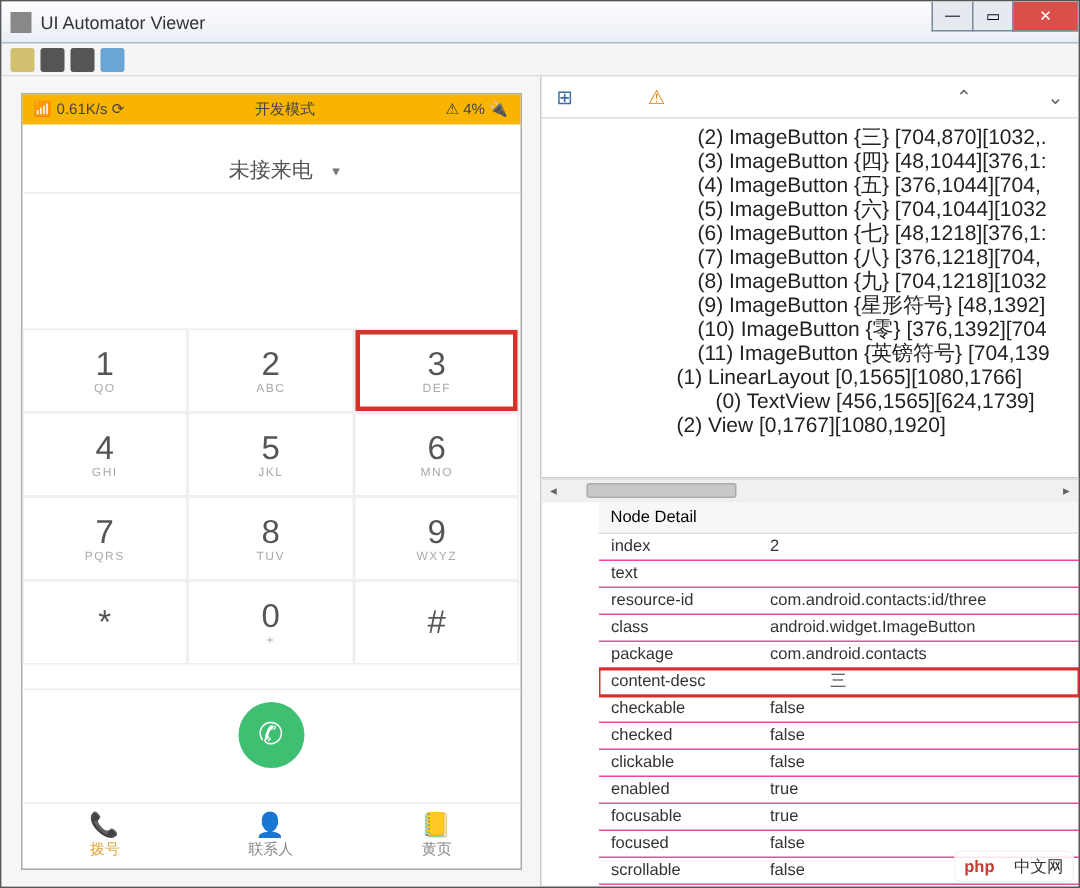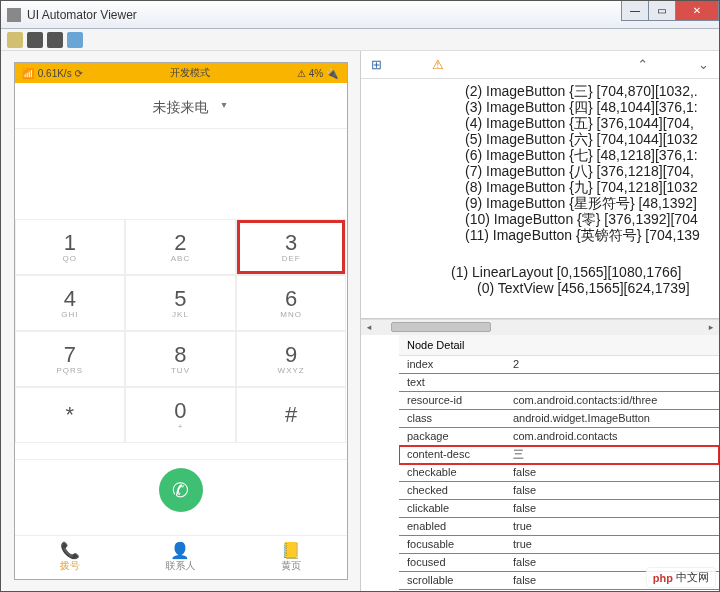--- a/index.html
+++ b/index.html
@@ -15,55 +15,55 @@
   .toolbar { height: 22px; background: #f5f5f5; border-bottom: 1px solid #ddd; display:flex; align-items:center; padding: 0 6px; gap:4px;}
   .tb { width:16px; height:16px; background: #d0c070; border-radius:2px; }
   .tb.b2{background:#555;} .tb.b3{background:#555;} .tb.b4{background:#69a6d6;}
   .main { display: flex; height: calc(100% - 50px); }
   .left { width: 360px; border-right: 1px solid #ccc; display: flex; flex-direction: column; }
   .right { flex: 1; display: flex; flex-direction: column; }
   
   .phonewrap { flex:1; display:flex; align-items:center; justify-content:center; background:#f6f6f6; padding:4px;}
   .phone { width: 334px; height: 518px; background: #fff; border: 1px solid #aaa; display: flex; flex-direction: column; position: relative; gap: 16px; }
   .status { height: 20px; background: #f9b400; display: flex; justify-content: space-between; align-items: center; padding: 0 8px; font-size: 10px; color: #444; }
-  .hdr { height: 30px; display: flex; align-items: flex-start; justify-content: center; font-size: 14px; color: #555; border-bottom: 1px solid #eee; position:relative;}
+  .hdr { height: 30px; display: flex; align-items: center; justify-content: center; font-size: 14px; color: #555; border-bottom: 1px solid #eee; position:relative;}
   .hdr .arrow { position:absolute; right:120px; font-size:10px; color:#777;}
   .blank { flex: 1; }
   .dial { display: grid; grid-template-columns: repeat(3,1fr); }
   .key { height: 56px; border: 1px solid #eee; display:flex; flex-direction:column; align-items:center; justify-content:center; color:#555;}
   .key .n { font-size: 22px; font-weight: 300; line-height: 1;}
   .key .s { font-size: 8px; color:#aaa; letter-spacing:1px;}
   .key.sel { outline: 3px solid #d9302e; outline-offset:-4px;}
   .callrow { height: 60px; display:flex; align-items:center; justify-content:center; border-top:1px solid #eee;}
   .callbtn { width:44px; height:44px; border-radius:50%; background:#3fbf72; display:flex; align-items:center; justify-content:center; color:#fff; font-size:20px;}
   .tabs { height: 44px; display:flex; border-top:1px solid #eee;}
   .tab { flex:1; display:flex; flex-direction:column; align-items:center; justify-content:center; font-size:10px; color:#888;}
   .tab.active { color:#e2a63a;}
   .tab .ico{ font-size:16px; line-height:1;}
   
   .rtop { height: 28px; display:flex; align-items:center; border-bottom:1px solid #ddd; padding:0 10px; gap:50px;}
   .rbtn { color:#666; font-size:13px;}
   .rbtn.warn{ color:#e08000;}
   .rbtn.expand{ color:#3a6ea5;}
   .tree { flex: 0 0 240px; overflow:auto; border-bottom:1px solid #ccc; padding: 4px 0 0 6px; font-size: 14px; color:#222; position:relative;}
   .treeline { white-space: nowrap; line-height: 16px; padding-left: 98px;}
-  .treeline.lv2 { padding-left: 84px; margin-top: 21px;}
+  .treeline.lv2 { padding-left: 84px;}
   .treeline.lv3 { padding-left: 110px;}
   .scrollh { height:16px; border-top:1px solid #ddd; background:#f0f0f0; position:relative;}
   .scrollh .thumb{ position:absolute; left:30px; width:100px; top:2px; height:10px; background:#c8c8c8; border:1px solid #aaa; border-radius:2px;}
   .scrollh .ar{ position:absolute; top:0; width:16px; height:15px; text-align:center; color:#666; font-size:9px; line-height:15px;}
   .scrollh .ar.l{left:0;} .scrollh .ar.r{right:0;}
   .rsplit { flex:1; display:flex; flex-direction:column; overflow:hidden;margin-left:38px;}
   .dtitle { padding:4px 8px; font-size:11px; background:#f7f7f7; border-bottom:1px solid #e0e0e0;}
   .detail { flex:1; overflow:auto; font-size: 11px; }
   .drow { display:flex; border-bottom:1px solid #ec4899; line-height:17px;}
   .drow .k { width: 110px; padding-left: 8px; color:#333;}
   .drow .v { flex:1; padding-left: 4px; color:#333;}
-  .drow.hl { outline: 2px solid #d9302e; outline-offset:-1px;}
-  .watermark { position:absolute; right:4px; bottom:4px; background:rgba(255,255,255,0.85); padding:2px 6px; border-radius:4px; font-size:11px; display:flex; align-items:center; gap:3px; color:#333; border:1px solid rgba(0,0,0,0.05);}
+  .drow.hl { outline: 2px solid #d9302e; outline-offset:-1px;gap:40px;}
+  .watermark { position:absolute; right:4px; bottom:4px; background:rgba(255,255,255,0.85); padding:2px 6px; border-radius:4px; font-size:11px; display:flex; align-items:center; gap:13px; color:#333; border:1px solid rgba(0,0,0,0.05);}
   .watermark b{ color:#c83a34; font-weight:700;}
 </style>
 </head>
 <body>
 
 <div class="titlebar">
   <div class="icon"></div>
   <div class="title">UI Automator Viewer</div>
   <div class="winbtns">
     <div class="winbtn min">—</div>

